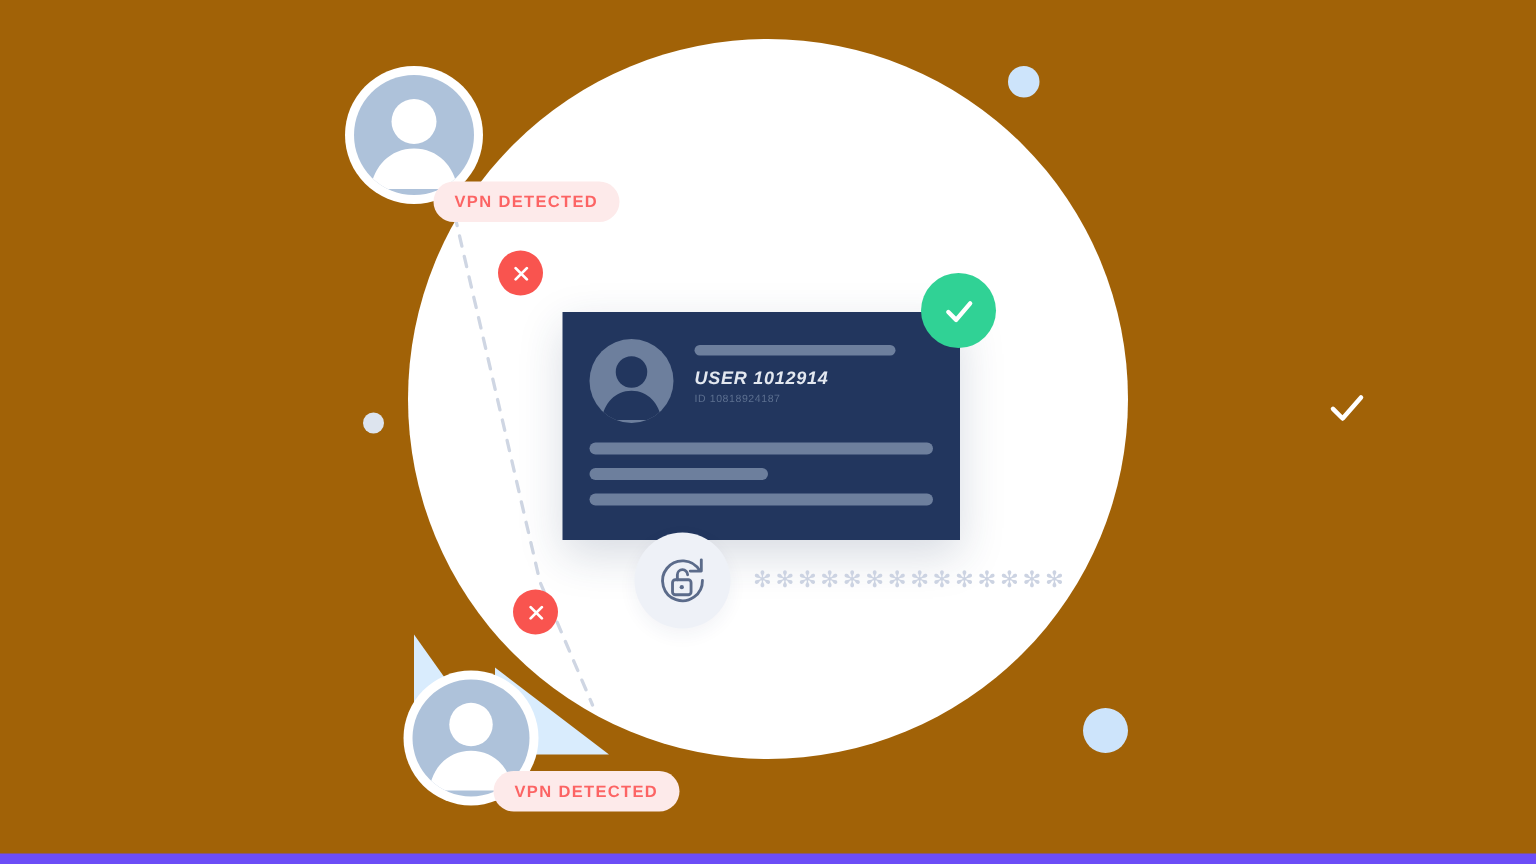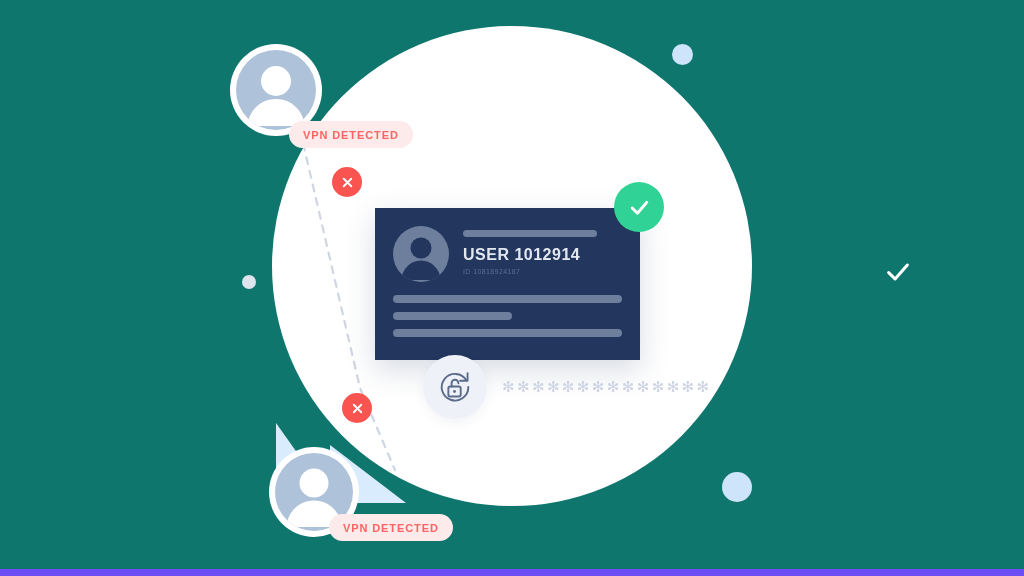--- a/index.html
+++ b/index.html
@@ -6,21 +6,21 @@
   * { margin:0; padding:0; box-sizing:border-box; }
   html, body {
     width:1024px; height:576px;
     background:#f1f4f9;
     font-family:"Liberation Sans", sans-serif;
     overflow:hidden;
   }
   #stage {
     position:relative;
     width:1024px; height:576px;
-    background:#0f766e;
+    background:#a16207;
   }
 
   
   .big-circle {
     position:absolute;
     left:272px; top:26px;
     width:480px; height:480px;
     border-radius:50%;
     background:#ffffff;
   }
@@ -122,24 +122,25 @@
   .card-avatar svg { display:block; width:100%; height:100%; }
   .card-ident { margin-left:14px; padding-top:4px; flex:1 1 auto; min-width:0; }
   .ident-bar {
     height:7px; width:134px;
     border-radius:4px;
     background:#6d7f9d;
     margin-bottom:9px;
   }
   .ident-name {
     color:#e3e8f0;
-    font-size:16px;
+    font-size:12px;
     font-weight:bold;
     letter-spacing:0.5px;
     line-height:1.1;
+    font-style:italic;
   }
   .ident-id {
     color:#5c6f8f;
     font-size:7px;
     letter-spacing:0.4px;
     margin-top:4px;
   }
   .card-lines { padding:13px 18px 0 18px; }
   .line {
     height:8px;

